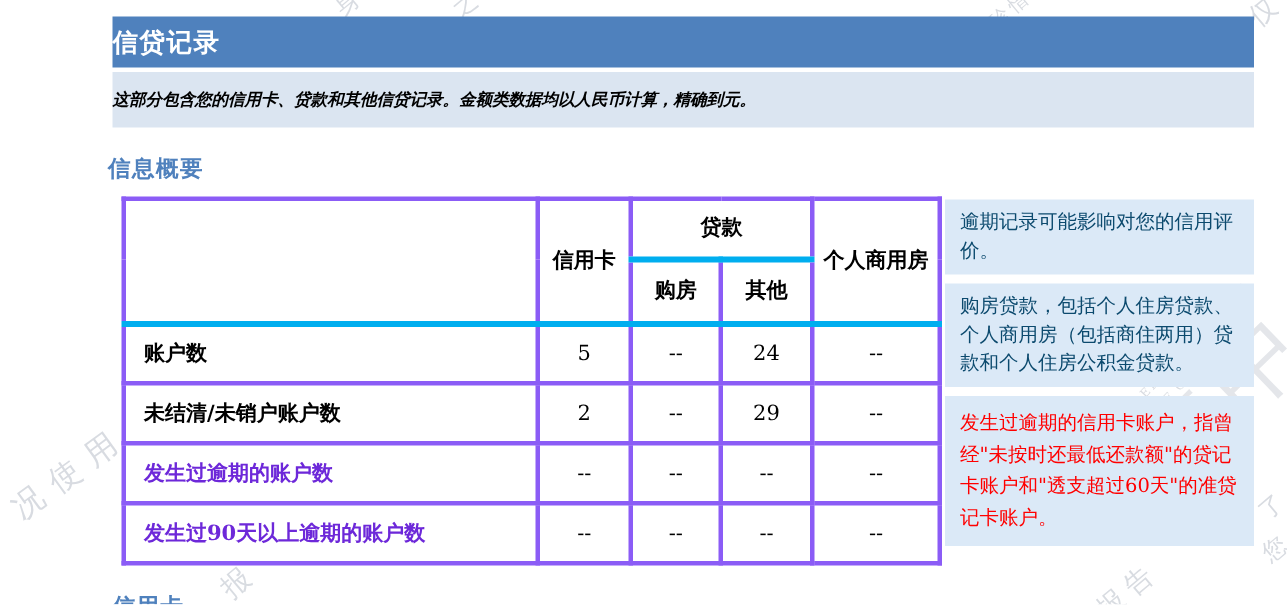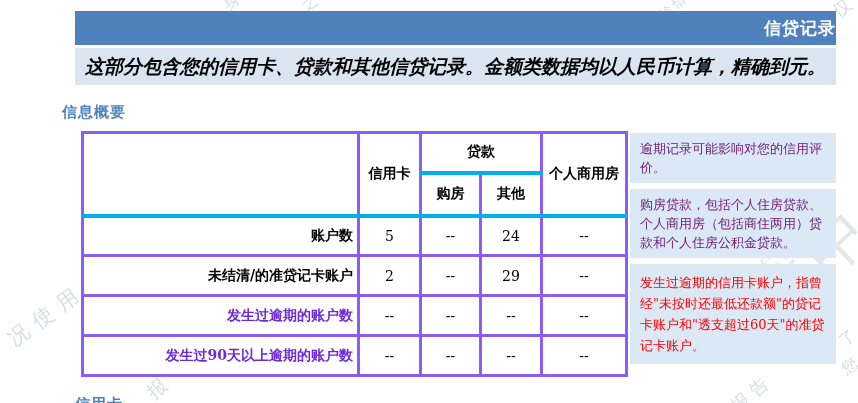--- a/index.html
+++ b/index.html
@@ -7,34 +7,34 @@
   body { font-family:"DejaVu Sans", sans-serif; }
   #page {
     position:relative; width:858px; height:403px;
     background:#fff; overflow:hidden;
   }
 
   
   .title-bar {
     position:absolute; left:75px; top:11px; width:761px; height:34px;
     background:#4f81bd; color:#ffffff;
-    display:flex; align-items:center; justify-content:flex-end;
+    display:flex; align-items:center; justify-content:flex-start;
     font-size:17px; font-weight:bold; letter-spacing:1px;
   }
   .subtitle-bar {
     position:absolute; left:75px; top:48px; width:761px; height:37px;
     background:#dbe5f1; color:#000;
-    display:flex; align-items:center; justify-content:center;
+    display:flex; align-items:center; justify-content:flex-start;
     font-family:"DejaVu Serif", serif;
-    font-size:19px; font-weight:bold; font-style:italic;
+    font-size:11px; font-weight:bold; font-style:italic;
   }
 
   
   .section-heading {
-    position:absolute; left:62px; top:103px;
+    position:absolute; left:72px; top:103px;
     color:#4f81bd; font-size:15px; font-weight:bold; letter-spacing:1px;
   }
 
   
   table.summary {
     position:absolute; left:81px; top:131px; width:544px;
     border-collapse:collapse; table-layout:fixed;
     font-family:"DejaVu Serif", serif; font-size:14px; color:#000;
     background:#fff;
   }
@@ -44,32 +44,32 @@
   table.summary col.c3 { width:61px; }
   table.summary col.c4 { width:85px; }
   table.summary th, table.summary td {
     border:3px solid #8b5cf6; text-align:center; vertical-align:middle;
     padding:2px 4px; background:#fff;
   }
   table.summary thead tr.h1 th { height:40px; }
   table.summary thead tr.h2 th { height:43px;text-align:center; }
   table.summary tbody td, table.summary tbody th { height:40px; }
   table.summary tbody th.rowlabel {
-    text-align:right; padding-left:12px; font-weight:bold;
+    text-align:left; padding-left:12px; font-weight:bold;
   }
   table.summary th { font-weight:bold; }
   .thick-bottom { border-bottom:4px solid #00aeef !important; }
   tr.alert th.rowlabel { color:#6d28d9; }
 
   
   .notes {
     position:absolute; left:630px; top:133px; width:206px;
   }
   .note {
-    background:#dbe9f7; color:#701a75;
+    background:#dbe9f7; color:#0c4a6e;
     font-family:"DejaVu Serif", serif;
     font-size:13px; line-height:19px;
     padding:6px 10px; margin-bottom:6px;
   }
   .note.red { color:#ff0000; line-height:21px; padding:8px 10px; }
   .note + .note { margin-top:6px; }
 
   
   .clipped-heading {
     position:absolute; left:75px; top:395px; width:120px; height:8px;
@@ -146,21 +146,21 @@
     </thead>
     <tbody>
       <tr>
         <th class="rowlabel">账户数</th>
         <td>5</td>
         <td>--</td>
         <td>24</td>
         <td>--</td>
       </tr>
       <tr>
-        <th class="rowlabel">未结清/的准贷记卡账户</th>
+        <th class="rowlabel">未结清/未销户账户数</th>
         <td>2</td>
         <td>--</td>
         <td>29</td>
         <td>--</td>
       </tr>
       <tr class="alert">
         <th class="rowlabel">发生过逾期的账户数</th>
         <td>--</td>
         <td>--</td>
         <td>--</td>

